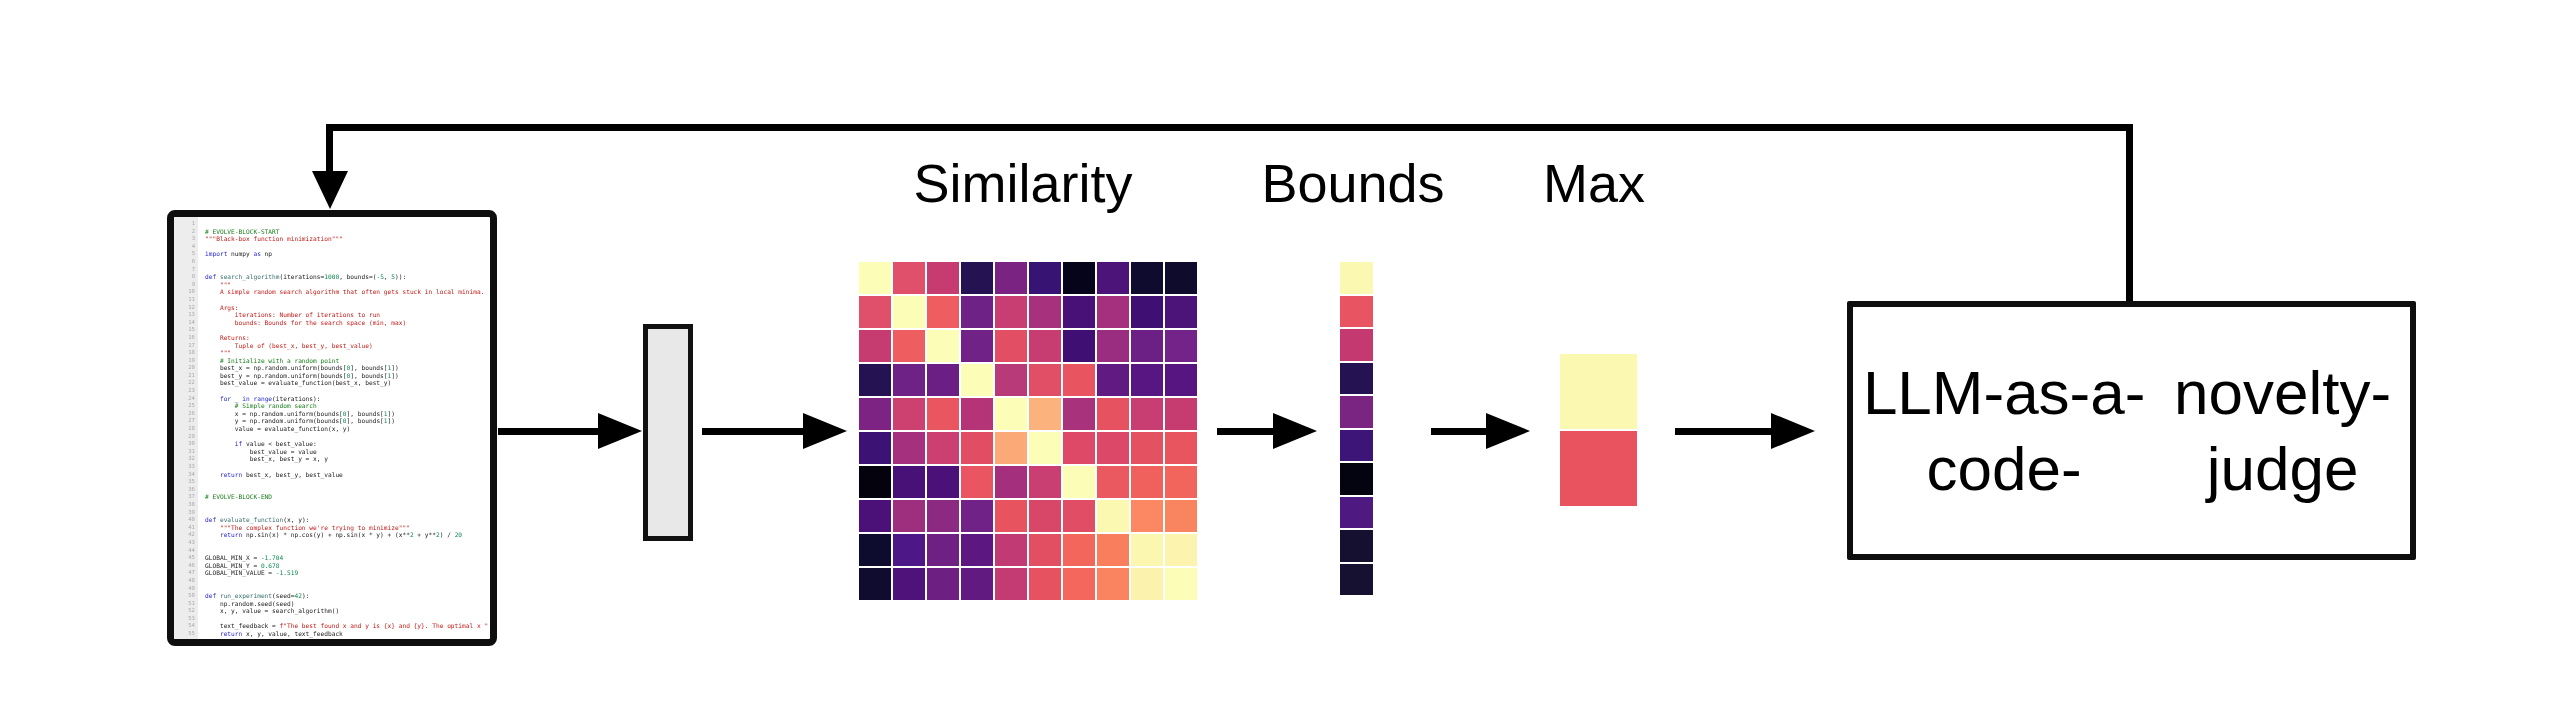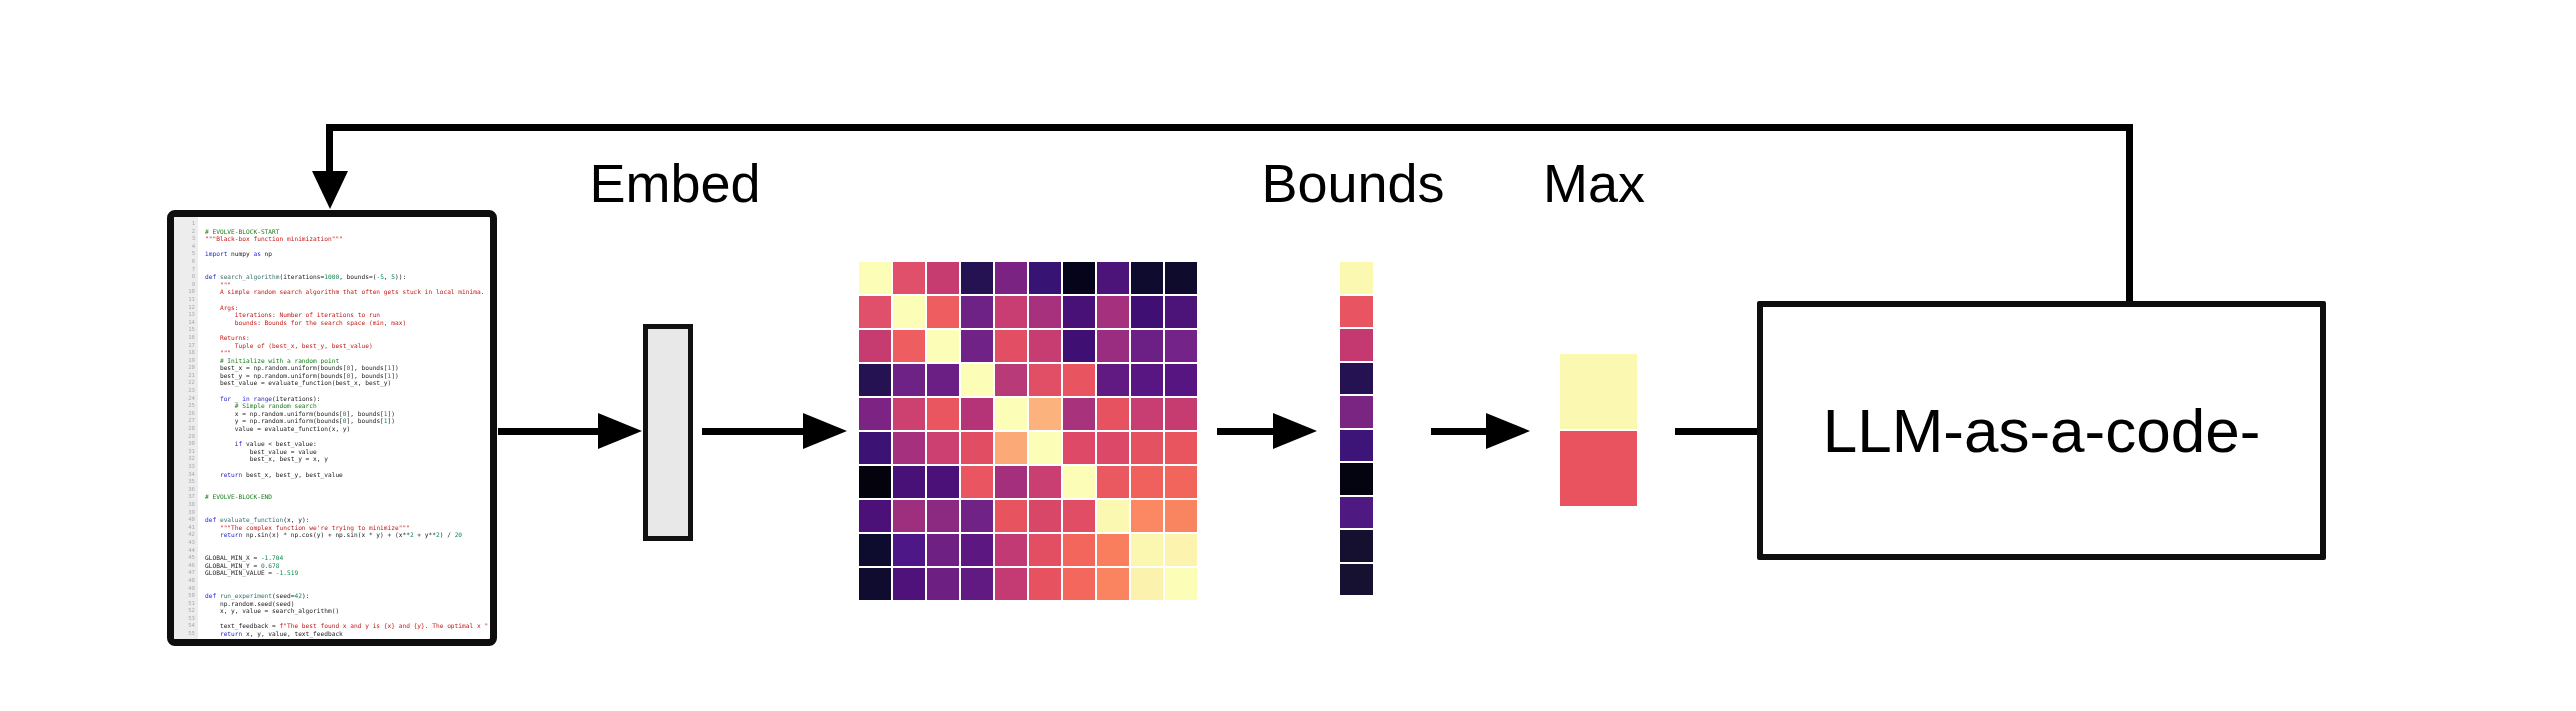--- a/index.html
+++ b/index.html
@@ -57,36 +57,36 @@
   .ahead{position:absolute;top:413px;width:0;height:0;
          border-top:18.4px solid transparent;border-bottom:18.4px solid transparent;
          border-left:44px solid #000;}
   .a1s{left:498px;width:104px;} .a1h{left:598px;}
   .a2s{left:702px;width:105px;} .a2h{left:803px;}
   .a3s{left:1217px;width:60px;} .a3h{left:1273px;}
   .a4s{left:1431px;width:58px;} .a4h{left:1486px;}
   .a5s{left:1675px;width:100px;} .a5h{left:1771px;}
 
   
-  .llm-box{position:absolute;left:1757px;top:301px;width:569px;height:259px;
+  .llm-box{position:absolute;left:1847px;top:301px;width:569px;height:259px;
            box-sizing:border-box;border:6px solid #0e0e0e;border-radius:2px;background:#fff;
            display:flex;flex-direction:row;justify-content:center;align-items:center;
            font-size:62px;line-height:1.21;color:#000;text-align:center;}
 </style>
 </head>
 <body>
 
 <div class="canvas">
 
   <div class="loop-hline"></div>
   <div class="loop-vleft"></div>
   <div class="loop-head-down"></div>
   <div class="loop-vright"></div>
 
-  <div class="stage-label lbl-embed">Embed</div>
+  <div class="stage-label lbl-similarity">Similarity</div>
   <div class="stage-label lbl-thresh">Bounds</div>
   <div class="stage-label lbl-max">Max</div>
 
   <div class="code-panel">
     <div class="code-gutter">
         <div>1</div>
         <div>2</div>
         <div>3</div>
         <div>4</div>
         <div>5</div>
@@ -277,16 +277,17 @@
   <div class="max-col">
       <div style="background: rgb(251, 249, 177);"></div>
       <div style="background: rgb(233, 83, 95);"></div>
     </div>
 
   <div class="shaft a5s"></div>
   <div class="ahead a5h"></div>
 
   <div class="llm-box">
     <div>LLM-as-a-code-</div>
+    <div>novelty-judge</div>
   </div>
 
 </div>
 
 
 </body></html>

